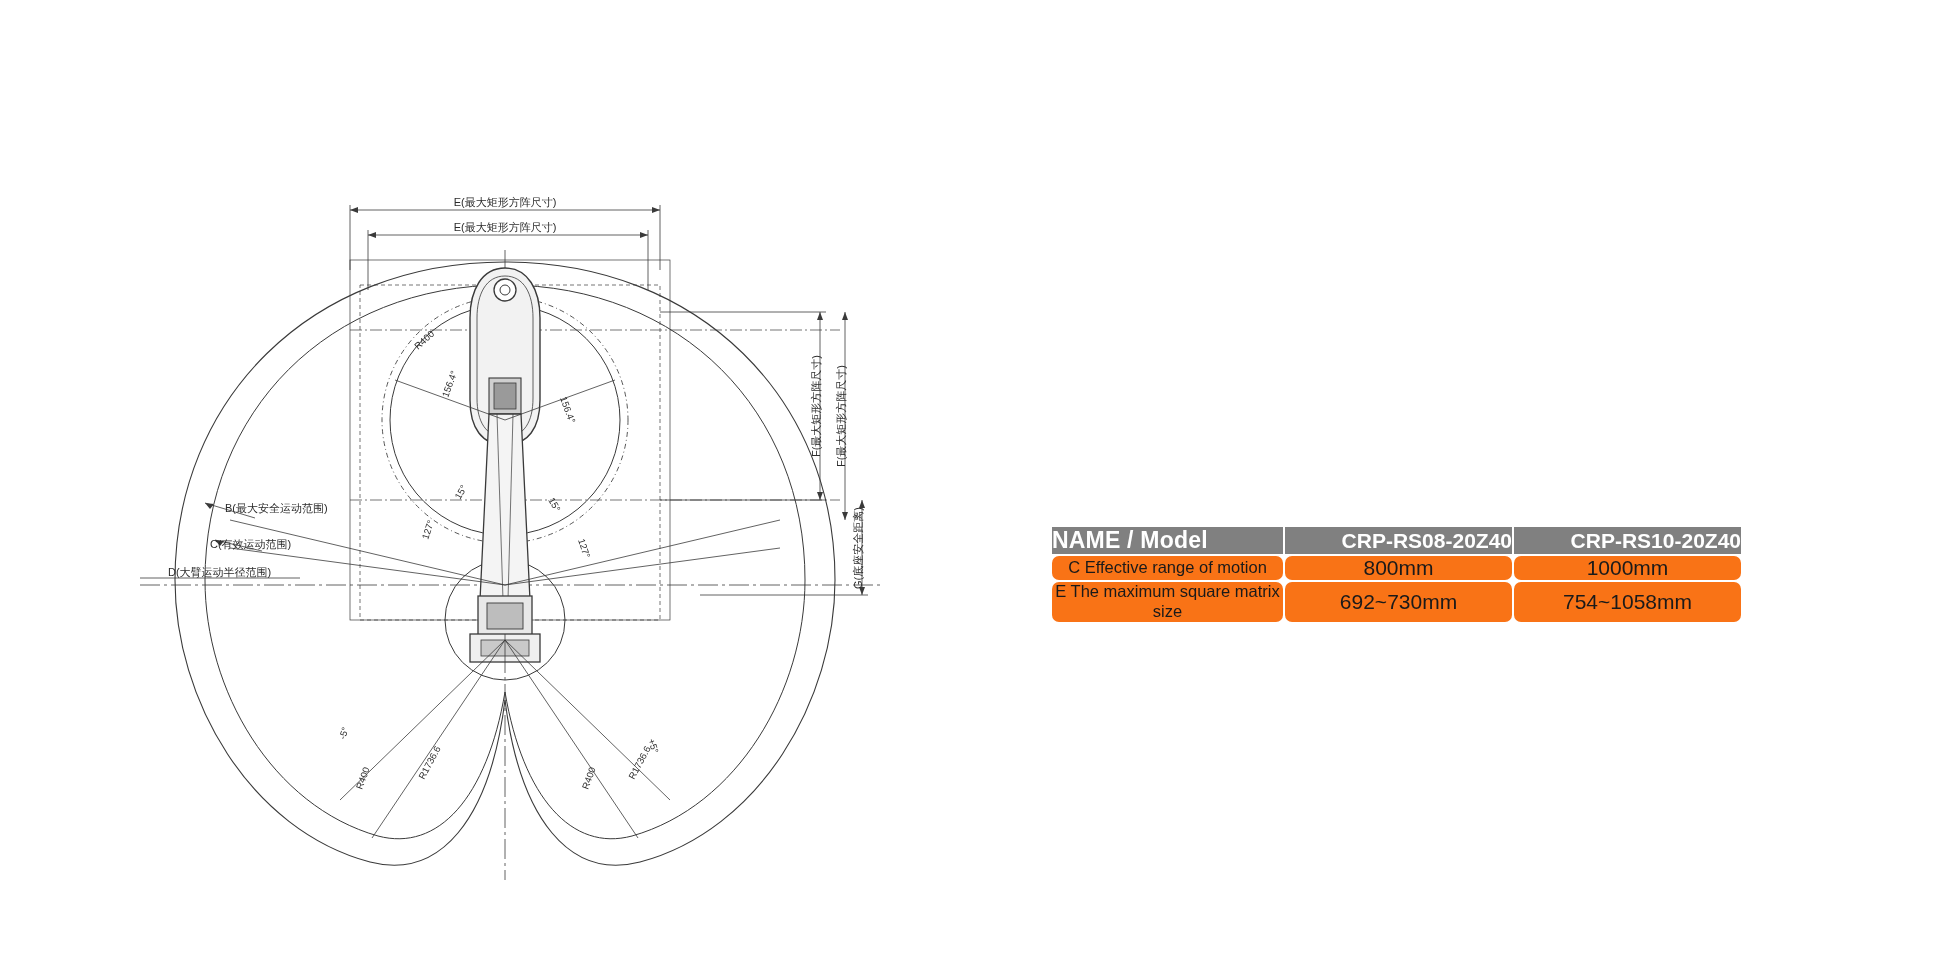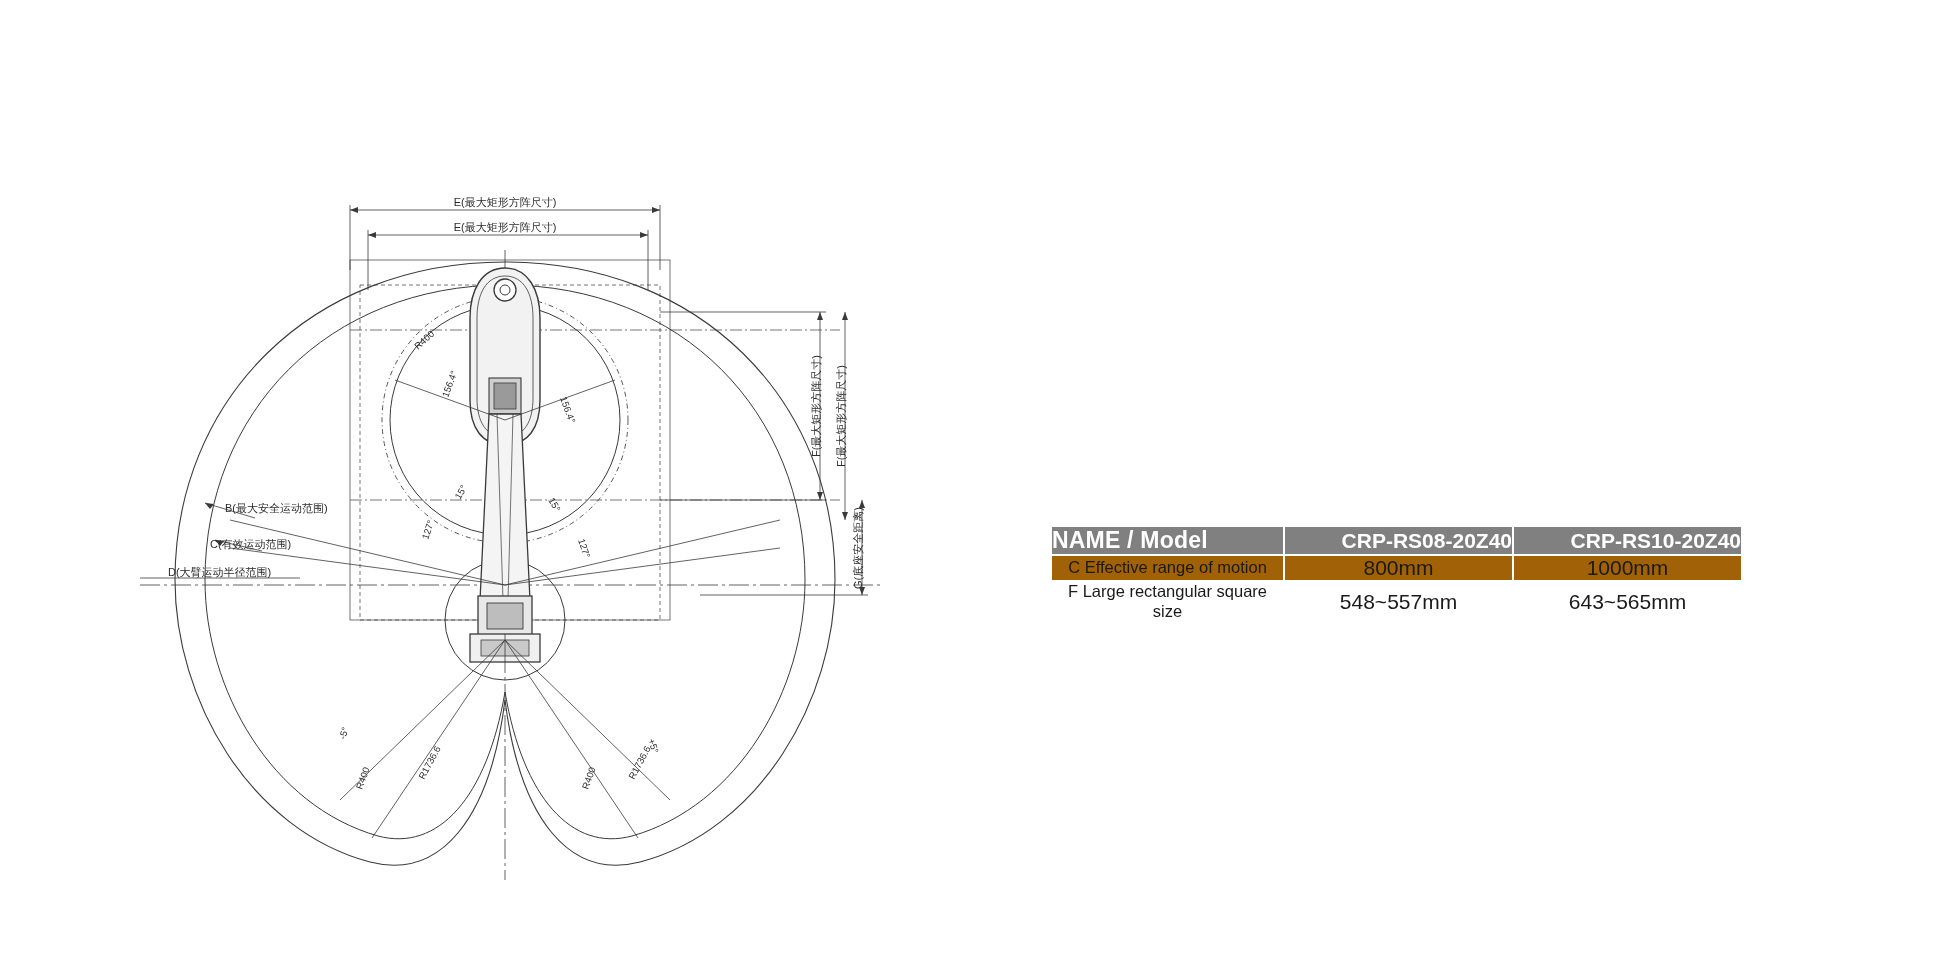--- a/index.html
+++ b/index.html
@@ -74,21 +74,22 @@
     width: 222px;
   }
   .row-val {
     font-size: 21px;
     color: #1a1a1a;
     text-align: center;
     padding: 8px 4px;
   }
   tr.shaded .row-label,
   tr.shaded .row-val {
-    background: #a16207;
+    background: #f97316;
+    border-radius: 7px;
   }
   tr.plain .row-label,
   tr.plain .row-val {
     background: #ffffff;
   }
   .dim-txt-sm { font-family: "Liberation Sans", sans-serif; font-size: 9.5px; fill: #2b2b2b; }
   .dim-txt-cn { font-family: "Liberation Sans", sans-serif; font-size: 11px; fill: #2b2b2b; }
 </style>
 </head>
 <body>
@@ -260,20 +261,20 @@
         <th class="hdr-model">CRP-RS08-20Z40</th>
         <th class="hdr-model">CRP-RS10-20Z40</th>
       </tr>
     </thead>
     <tbody>
       <tr class="shaded">
         <td class="row-label">C Effective range of motion</td>
         <td class="row-val">800mm</td>
         <td class="row-val">1000mm</td>
       </tr>
-      <tr class="plain">
-        <td class="row-label">F Large rectangular square size</td>
-        <td class="row-val">548~557mm</td>
-        <td class="row-val">643~565mm</td>
+      <tr class="shaded">
+        <td class="row-label">E The maximum square matrix size</td>
+        <td class="row-val">692~730mm</td>
+        <td class="row-val">754~1058mm</td>
       </tr>
     </tbody>
   </table>
 </div>
 
 </body></html>

